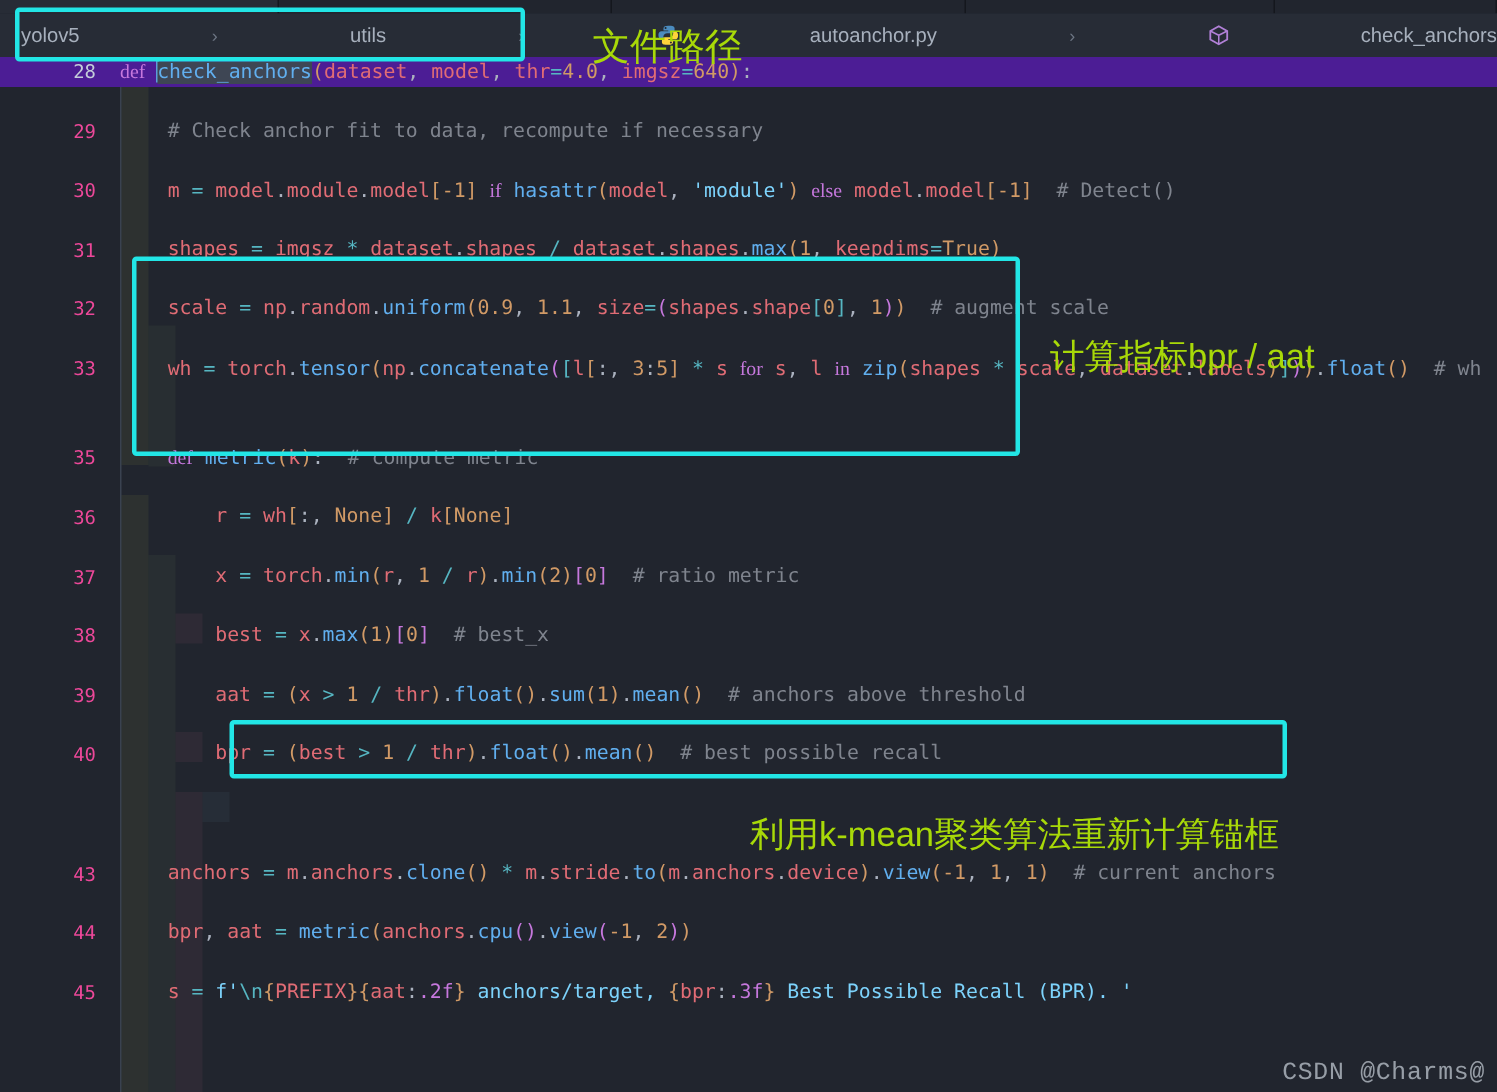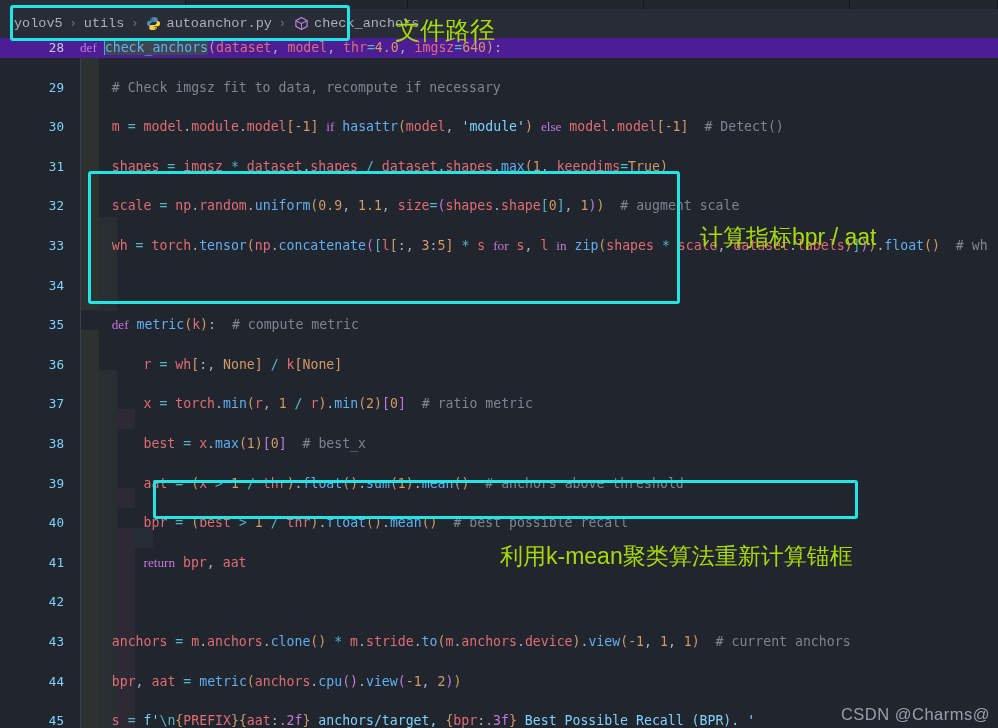--- a/index.html
+++ b/index.html
@@ -29,24 +29,25 @@
   #tabstrip .tabcell.active { background: #272c36; }
 
   
   #breadcrumb-bar {
     position: absolute; top: 9px; left: 0;
     width: 998px; height: 29px;
     background: #272c36;
     display: flex;
     align-items: center;
     padding-left: 14px;
-    font-family: Liberation Mono, monospace;
+    font-family: Liberation Sans, sans-serif;
     font-size: 13.5px;
     color: #9aa3b0;
     white-space: nowrap;
+    justify-content: space-between;
   }
   #breadcrumb-bar .crumb { color: #a7b0bd; }
   #breadcrumb-bar .sep { color: #6d7684; margin: 0 7px; font-size: 12px; }
   #breadcrumb-bar .bc-icon {
     display: inline-flex; align-items: center; justify-content: center;
     width: 16px; height: 16px; margin-right: 5px; vertical-align: -3px;
   }
 
   
   #editor {
@@ -60,21 +61,21 @@
     height: 19.8px;
     line-height: 19.8px;
     white-space: pre;
     font-size: 13.2px;
     letter-spacing: 0px;
   }
   .code-line.current { background: #4c1d95; }
   .ln {
     position: absolute; left: 0; top: 0;
     width: 64px; text-align: right;
-    color: #7dd3fc;
+    color: #ec4899;
     font-size: 12.6px;
     user-select: none;
   }
   .code-line.current .ln { color: #c3ccd9; }
   .codetext {
     position: absolute; left: 80px; top: 0;
     color: #abb2bf;
   }
   .band {
     position: absolute; top: 0; bottom: 0;
@@ -111,21 +112,21 @@
     color: #a8d908;
     font-family: "Liberation Sans", sans-serif;
     white-space: nowrap;
     pointer-events: none;
   }
   #watermark {
     position: absolute;
     right: 8px; bottom: 4px;
     color: #b9c0c9;
     opacity: .78;
-    font-family: Liberation Sans, sans-serif;
+    font-family: Liberation Mono, monospace;
     font-size: 16.5px;
     letter-spacing: .5px;
   }
 </style>
 </head>
 <body>
 
 <div id="tabstrip">
   <div class="tabcell active" style="width:186px"></div>
   <div class="tabcell" style="width:222px"></div>
@@ -172,21 +173,21 @@
 
   <div class="band" style="left:135px; top:490px; height:20px; width:18px; background:rgba(60,80,96,.20);"></div>
 
   <div class="code-line current" style="top:0px">
     <span class="ln">28</span>
     <span class="codetext"><span class="kw">def</span> <span class="cursor"></span><span class="sel fn">check_anchors</span><span class="p1">(</span><span class="var">dataset</span><span class="pn">,</span> <span class="var">model</span><span class="pn">,</span> <span class="var">thr</span><span class="op">=</span><span class="num">4.0</span><span class="pn">,</span> <span class="var">imgsz</span><span class="op">=</span><span class="num">640</span><span class="p1">)</span><span class="pn">:</span></span>
   </div>
 
   <div class="code-line" style="top:19.8px">
     <span class="ln">29</span>
-    <span class="codetext">    <span class="cmt"># Check imgsz fit to data, recompute if necessary</span></span>
+    <span class="codetext">    <span class="cmt"># Check anchor fit to data, recompute if necessary</span></span>
   </div>
 
   <div class="code-line" style="top:39.6px">
     <span class="ln">30</span>
     <span class="codetext">    <span class="var">m</span> <span class="op">=</span> <span class="var">model</span><span class="pn">.</span><span class="var">module</span><span class="pn">.</span><span class="var">model</span><span class="p1">[</span><span class="num">-1</span><span class="p1">]</span> <span class="kw">if</span> <span class="fn">hasattr</span><span class="p1">(</span><span class="var">model</span><span class="pn">,</span> <span class="str">'module'</span><span class="p1">)</span> <span class="kw">else</span> <span class="var">model</span><span class="pn">.</span><span class="var">model</span><span class="p1">[</span><span class="num">-1</span><span class="p1">]</span>  <span class="cmt"># Detect()</span></span>
   </div>
 
   <div class="code-line" style="top:59.4px">
     <span class="ln">31</span>
     <span class="codetext">    <span class="var">shapes</span> <span class="op">=</span> <span class="var">imgsz</span> <span class="op">*</span> <span class="var">dataset</span><span class="pn">.</span><span class="var">shapes</span> <span class="op">/</span> <span class="var">dataset</span><span class="pn">.</span><span class="var">shapes</span><span class="pn">.</span><span class="fn">max</span><span class="p1">(</span><span class="num">1</span><span class="pn">,</span> <span class="var">keepdims</span><span class="op">=</span><span class="num">True</span><span class="p1">)</span></span>
@@ -195,24 +196,20 @@
   <div class="code-line" style="top:79.2px">
     <span class="ln">32</span>
     <span class="codetext">    <span class="var">scale</span> <span class="op">=</span> <span class="var">np</span><span class="pn">.</span><span class="var">random</span><span class="pn">.</span><span class="fn">uniform</span><span class="p1">(</span><span class="num">0.9</span><span class="pn">,</span> <span class="num">1.1</span><span class="pn">,</span> <span class="var">size</span><span class="op">=</span><span class="p2">(</span><span class="var">shapes</span><span class="pn">.</span><span class="var">shape</span><span class="p3">[</span><span class="num">0</span><span class="p3">]</span><span class="pn">,</span> <span class="num">1</span><span class="p2">)</span><span class="p1">)</span>  <span class="cmt"># augment scale</span></span>
   </div>
 
   <div class="code-line" style="top:99px">
     <span class="ln">33</span>
     <span class="codetext">    <span class="var">wh</span> <span class="op">=</span> <span class="var">torch</span><span class="pn">.</span><span class="fn">tensor</span><span class="p1">(</span><span class="var">np</span><span class="pn">.</span><span class="fn">concatenate</span><span class="p2">(</span><span class="p3">[</span><span class="var">l</span><span class="p1">[</span><span class="pn">:,</span> <span class="num">3</span><span class="pn">:</span><span class="num">5</span><span class="p1">]</span> <span class="op">*</span> <span class="var">s</span> <span class="kw">for</span> <span class="var">s</span><span class="pn">,</span> <span class="var">l</span> <span class="kw">in</span> <span class="fn">zip</span><span class="p1">(</span><span class="var">shapes</span> <span class="op">*</span> <span class="var">scale</span><span class="pn">,</span> <span class="var">dataset</span><span class="pn">.</span><span class="var">labels</span><span class="p1">)</span><span class="p3">]</span><span class="p2">)</span><span class="p1">)</span><span class="pn">.</span><span class="fn">float</span><span class="p1">()</span>  <span class="cmt"># wh</span></span>
   </div>
 
-  <div class="code-line" style="top:118.8px">
-    <span class="ln">34</span>
-    <span class="codetext"></span>
-  </div>
 
   <div class="code-line" style="top:138.6px">
     <span class="ln">35</span>
     <span class="codetext">    <span class="kw">def</span> <span class="fn">metric</span><span class="p1">(</span><span class="var">k</span><span class="p1">)</span><span class="pn">:</span>  <span class="cmt"># compute metric</span></span>
   </div>
 
   <div class="code-line" style="top:158.4px">
     <span class="ln">36</span>
     <span class="codetext">        <span class="var">r</span> <span class="op">=</span> <span class="var">wh</span><span class="p1">[</span><span class="pn">:,</span> <span class="num">None</span><span class="p1">]</span> <span class="op">/</span> <span class="var">k</span><span class="p1">[</span><span class="num">None</span><span class="p1">]</span></span>
   </div>
@@ -230,29 +227,21 @@
   <div class="code-line" style="top:217.8px">
     <span class="ln">39</span>
     <span class="codetext">        <span class="var">aat</span> <span class="op">=</span> <span class="p1">(</span><span class="var">x</span> <span class="op">&gt;</span> <span class="num">1</span> <span class="op">/</span> <span class="var">thr</span><span class="p1">)</span><span class="pn">.</span><span class="fn">float</span><span class="p1">()</span><span class="pn">.</span><span class="fn">sum</span><span class="p1">(</span><span class="num">1</span><span class="p1">)</span><span class="pn">.</span><span class="fn">mean</span><span class="p1">()</span>  <span class="cmt"># anchors above threshold</span></span>
   </div>
 
   <div class="code-line" style="top:237.6px">
     <span class="ln">40</span>
     <span class="codetext">        <span class="var">bpr</span> <span class="op">=</span> <span class="p1">(</span><span class="var">best</span> <span class="op">&gt;</span> <span class="num">1</span> <span class="op">/</span> <span class="var">thr</span><span class="p1">)</span><span class="pn">.</span><span class="fn">float</span><span class="p1">()</span><span class="pn">.</span><span class="fn">mean</span><span class="p1">()</span>  <span class="cmt"># best possible recall</span></span>
   </div>
 
-  <div class="code-line" style="top:257.4px">
-    <span class="ln">41</span>
-    <span class="codetext">        <span class="kw">return</span> <span class="var">bpr</span><span class="pn">,</span> <span class="var">aat</span></span>
-  </div>
-
-  <div class="code-line" style="top:277.2px">
-    <span class="ln">42</span>
-    <span class="codetext"></span>
-  </div>
+
 
   <div class="code-line" style="top:297px">
     <span class="ln">43</span>
     <span class="codetext">    <span class="var">anchors</span> <span class="op">=</span> <span class="var">m</span><span class="pn">.</span><span class="var">anchors</span><span class="pn">.</span><span class="fn">clone</span><span class="p1">()</span> <span class="op">*</span> <span class="var">m</span><span class="pn">.</span><span class="var">stride</span><span class="pn">.</span><span class="fn">to</span><span class="p1">(</span><span class="var">m</span><span class="pn">.</span><span class="var">anchors</span><span class="pn">.</span><span class="var">device</span><span class="p1">)</span><span class="pn">.</span><span class="fn">view</span><span class="p1">(</span><span class="num">-1</span><span class="pn">,</span> <span class="num">1</span><span class="pn">,</span> <span class="num">1</span><span class="p1">)</span>  <span class="cmt"># current anchors</span></span>
   </div>
 
   <div class="code-line" style="top:316.8px">
     <span class="ln">44</span>
     <span class="codetext">    <span class="var">bpr</span><span class="pn">,</span> <span class="var">aat</span> <span class="op">=</span> <span class="fn">metric</span><span class="p1">(</span><span class="var">anchors</span><span class="pn">.</span><span class="fn">cpu</span><span class="p2">()</span><span class="pn">.</span><span class="fn">view</span><span class="p2">(</span><span class="num">-1</span><span class="pn">,</span> <span class="num">2</span><span class="p2">)</span><span class="p1">)</span></span>
   </div>

